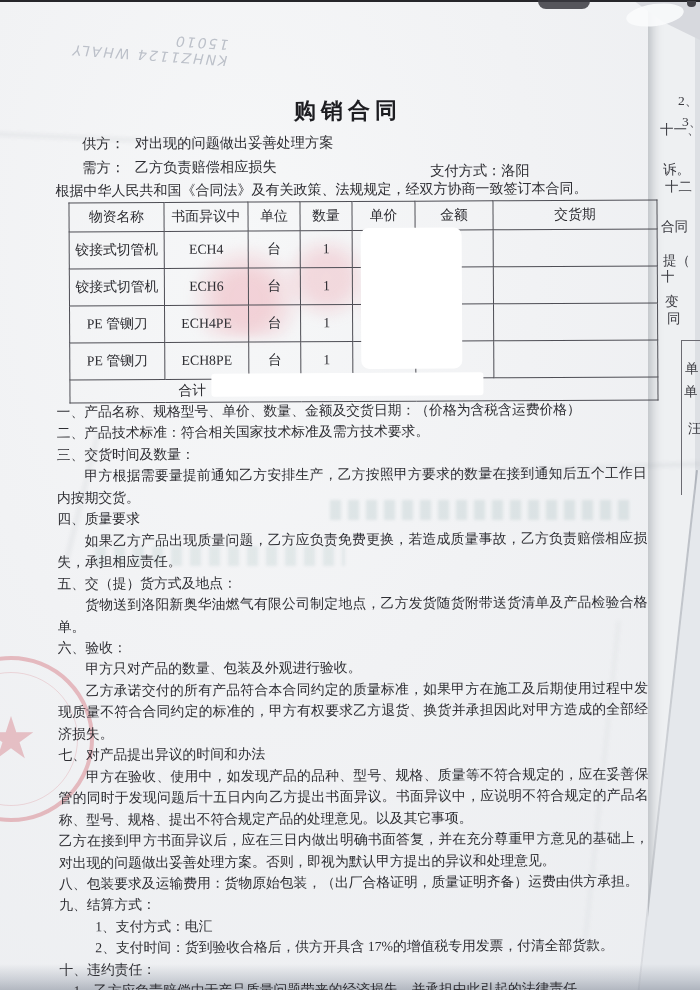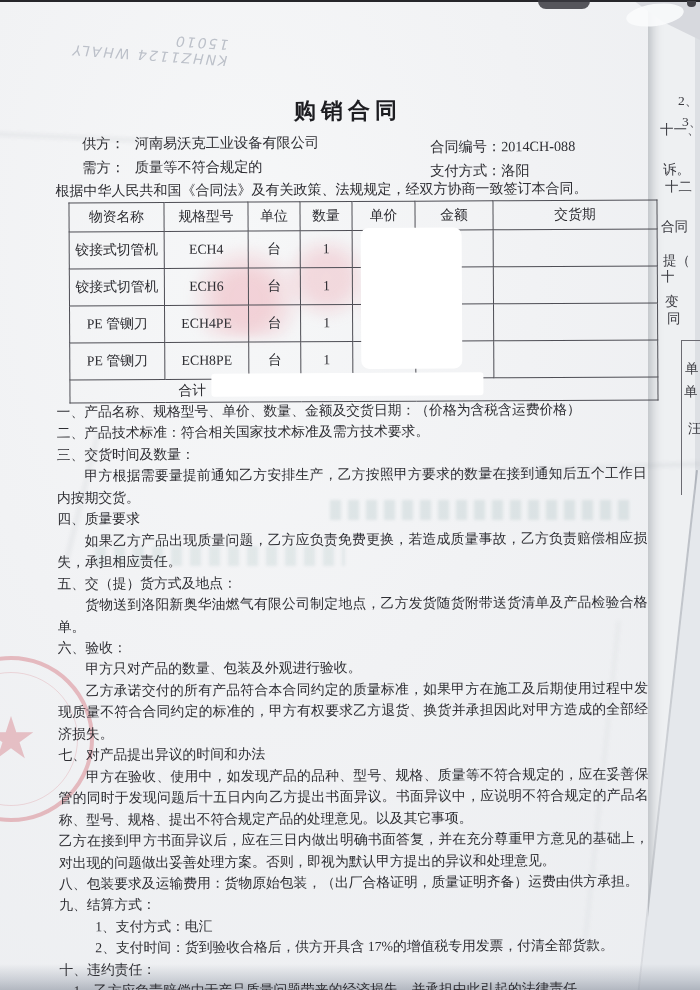--- a/index.html
+++ b/index.html
@@ -128,48 +128,45 @@
   <span class="frag" style="left:684px;top:383px">单</span>
   <span class="frag" style="left:688px;top:420px">汪</span>
   <div class="bp-vline"></div>
   <div class="bp-hline"></div>
 
   <div class="content">
 
     <div class="title">购销合同</div>
 
     <div class="line supplier">
-      <span class="lab">供方：</span><span>河南易沃克工业设备有限公司</span>
+      <span class="lab">供方：</span><span>对出现的问题做出妥善处理方案</span>
     </div>
     <div class="line buyer">
-      <span class="lab">需方：</span><span>质量等不符合规定的</span>
-    </div>
-    <div class="line contractno">
-      <span>合同编号：</span><span>2014CH-088</span>
+      <span class="lab">需方：</span><span>乙方负责赔偿相应损失</span>
     </div>
     <div class="line signplace">
       <span>支付方式：</span><span>洛阳</span>
     </div>
 
     <div class="preamble">根据中华人民共和国《合同法》及有关政策、法规规定，经双方协商一致签订本合同。</div>
 
     <table class="goods">
       <colgroup>
         <col style="width:95px">
           <col style="width:84px">
           <col style="width:52px">
         <col style="width:52px">
           <col style="width:63px">
           <col style="width:78px">
         <col style="width:164px">
       </colgroup>
       <tbody>
           <tr>
         <th>物资名称</th>
-        <th>规格型号</th>
+        <th>书面异议中</th>
         <th>单位</th>
         <th>数量</th>
         <th>单价</th>
         <th>金额</th>
         <th>交货期</th>
       </tr>
       <tr>
         <td>铰接式切管机</td>
         <td>ECH4</td>
         <td>台</td>

